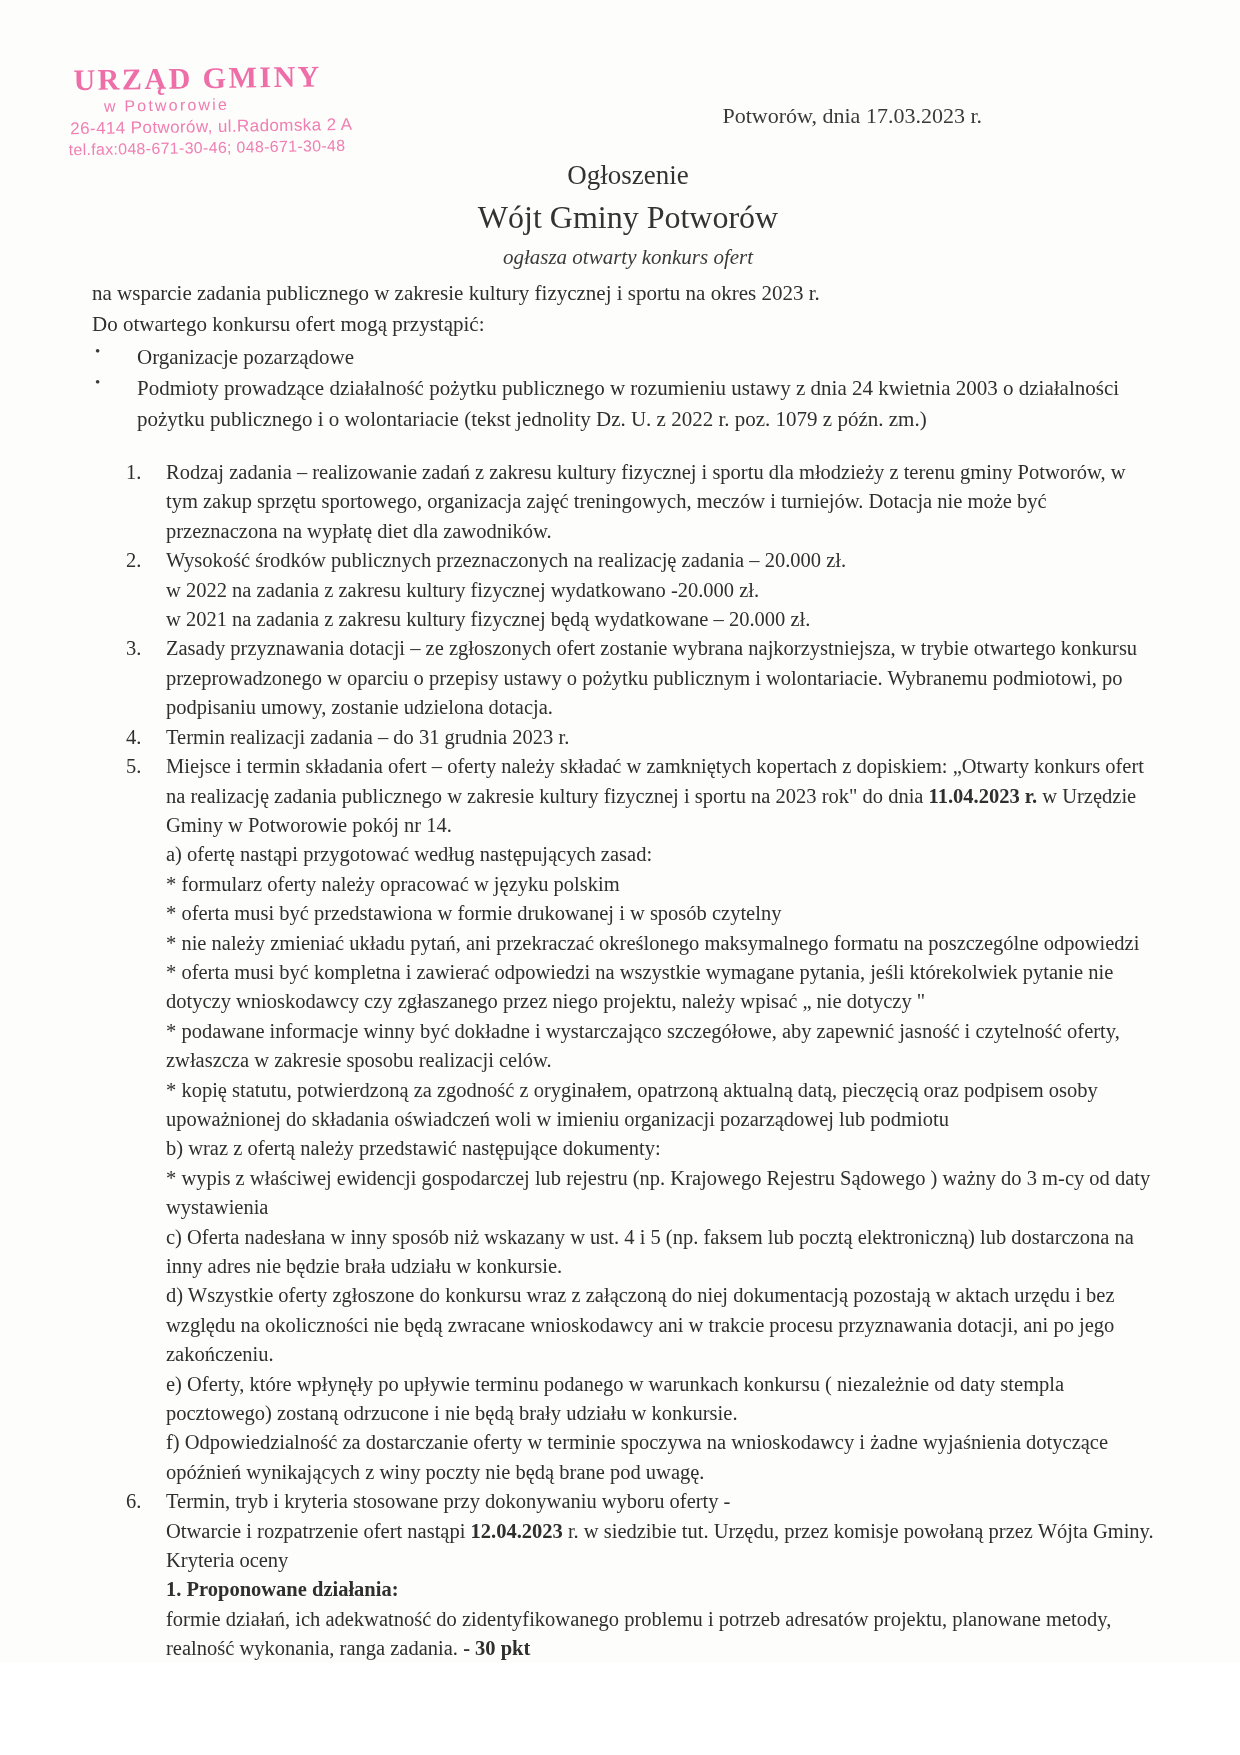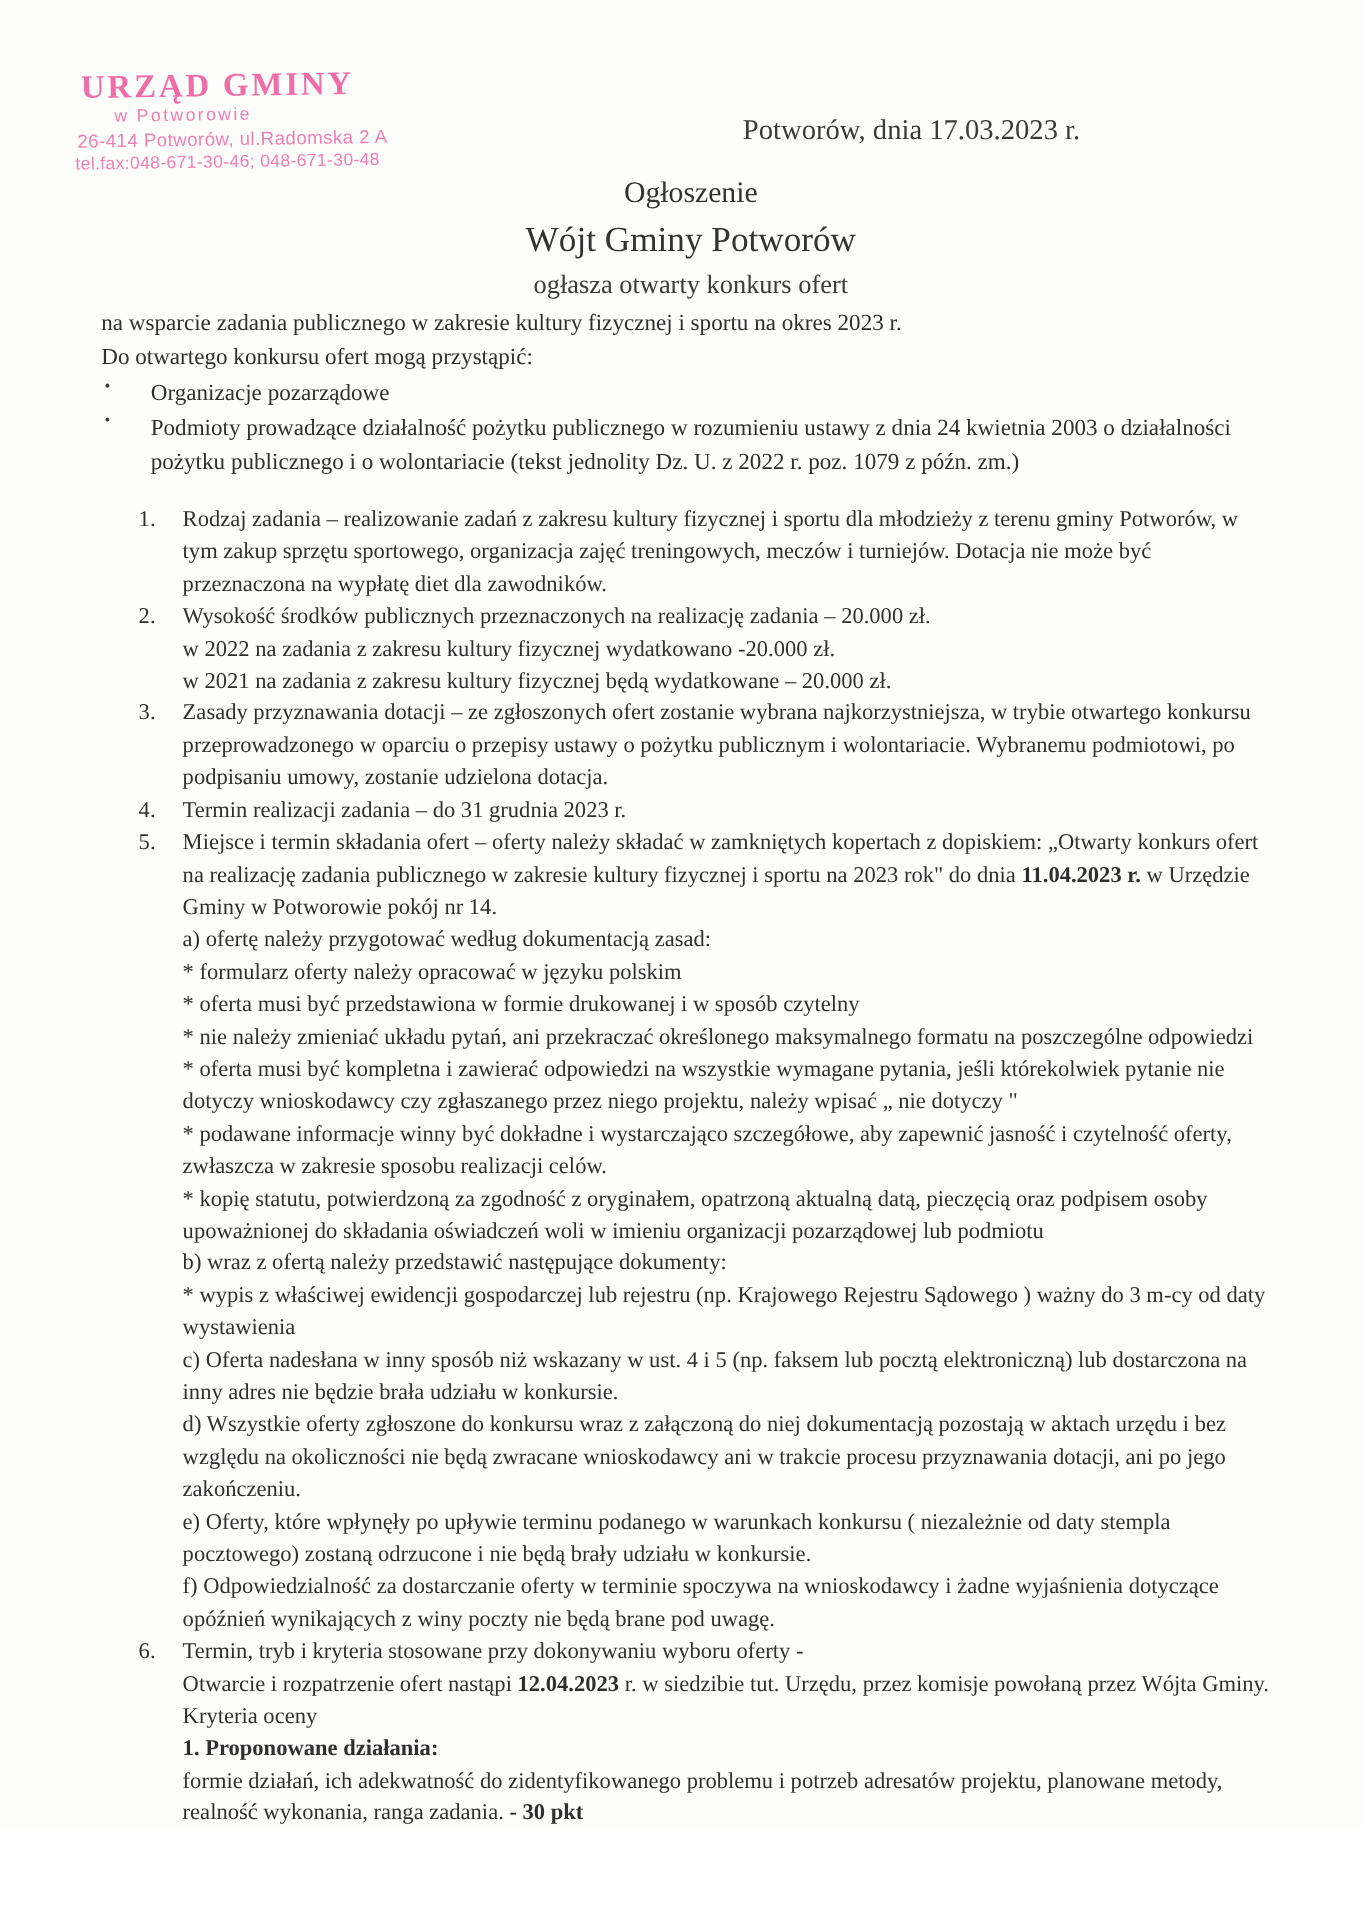--- a/index.html
+++ b/index.html
@@ -56,21 +56,21 @@
     margin-top: 4px;
     margin-left: -6px;
     color: #f07fb2;
   }
 
   
   .date-line {
     position: absolute;
     right: 258px;
     top: 103px;
-    font-size: 26px;
+    font-size: 22px;
     color: #3a3a3a;
     white-space: nowrap;
   }
 
   
   .titles {
     position: absolute;
     left: 0;
     right: 0;
     top: 158px;
@@ -81,24 +81,25 @@
     line-height: 1.32;
     color: #333;
   }
   .title-2 {
     font-size: 32px;
     line-height: 1.34;
     color: #333;
     margin-top: 2px;
   }
   .title-3 {
-    font-size: 24px;
+    font-size: 21px;
     line-height: 1.35;
     color: #3a3a3a;
     margin-top: 4px;
+    font-style: italic;
   }
   .title-1, .title-2, .title-3 { margin-left: 16px; }
 
   
   .body-wrap {
     position: absolute;
     left: 92px;
     top: 278px;
     width: 1062px;
     font-size: 20.5px;
@@ -210,21 +211,21 @@
       </li>
 
       <li>
         <span class="num">4.</span>
         <p>Termin realizacji zadania – do 31 grudnia 2023 r.</p>
       </li>
 
       <li>
         <span class="num">5.</span>
         <p><span>Miejsce i termin składania ofert – oferty należy składać w zamkniętych kopertach z dopiskiem: „Otwarty konkurs ofert na realizację zadania publicznego w zakresie kultury fizycznej i sportu na 2023 rok" do dnia </span><b>11.04.2023 r.</b><span> w Urzędzie Gminy w Potworowie pokój nr 14.</span></p>
-        <p class="sub">a) ofertę należy przygotować według dokumentacją zasad:</p>
+        <p class="sub">a) ofertę nastąpi przygotować według następujących zasad:</p>
         <p class="sub">* formularz oferty należy opracować w języku polskim</p>
         <p class="sub">* oferta musi być przedstawiona w formie drukowanej i w sposób czytelny</p>
         <p class="sub">* nie należy zmieniać układu pytań, ani przekraczać określonego maksymalnego formatu na poszczególne odpowiedzi</p>
         <p class="sub">* oferta musi być kompletna i zawierać odpowiedzi na wszystkie wymagane pytania, jeśli którekolwiek pytanie nie dotyczy wnioskodawcy czy zgłaszanego przez niego projektu, należy wpisać „ nie dotyczy "</p>
         <p class="sub">* podawane informacje winny być dokładne i wystarczająco szczegółowe, aby zapewnić jasność i czytelność oferty, zwłaszcza w zakresie sposobu realizacji celów.</p>
         <p class="sub">* kopię statutu, potwierdzoną za zgodność z oryginałem, opatrzoną aktualną datą, pieczęcią oraz podpisem osoby upoważnionej do składania oświadczeń woli w imieniu organizacji pozarządowej lub podmiotu</p>
         <p class="sub">b) wraz z ofertą należy przedstawić następujące dokumenty:</p>
         <p class="sub">* wypis z właściwej ewidencji gospodarczej lub rejestru (np. Krajowego Rejestru Sądowego ) ważny do 3 m-cy od daty wystawienia</p>
         <p class="sub">c) Oferta nadesłana w inny sposób niż wskazany w ust. 4 i 5 (np. faksem lub pocztą elektroniczną) lub dostarczona na inny adres nie będzie brała udziału w konkursie.</p>
         <p class="sub">d) Wszystkie oferty zgłoszone do konkursu wraz z załączoną do niej dokumentacją pozostają w aktach urzędu i bez względu na okoliczności nie będą zwracane wnioskodawcy ani w trakcie procesu przyznawania dotacji, ani po jego zakończeniu.</p>

